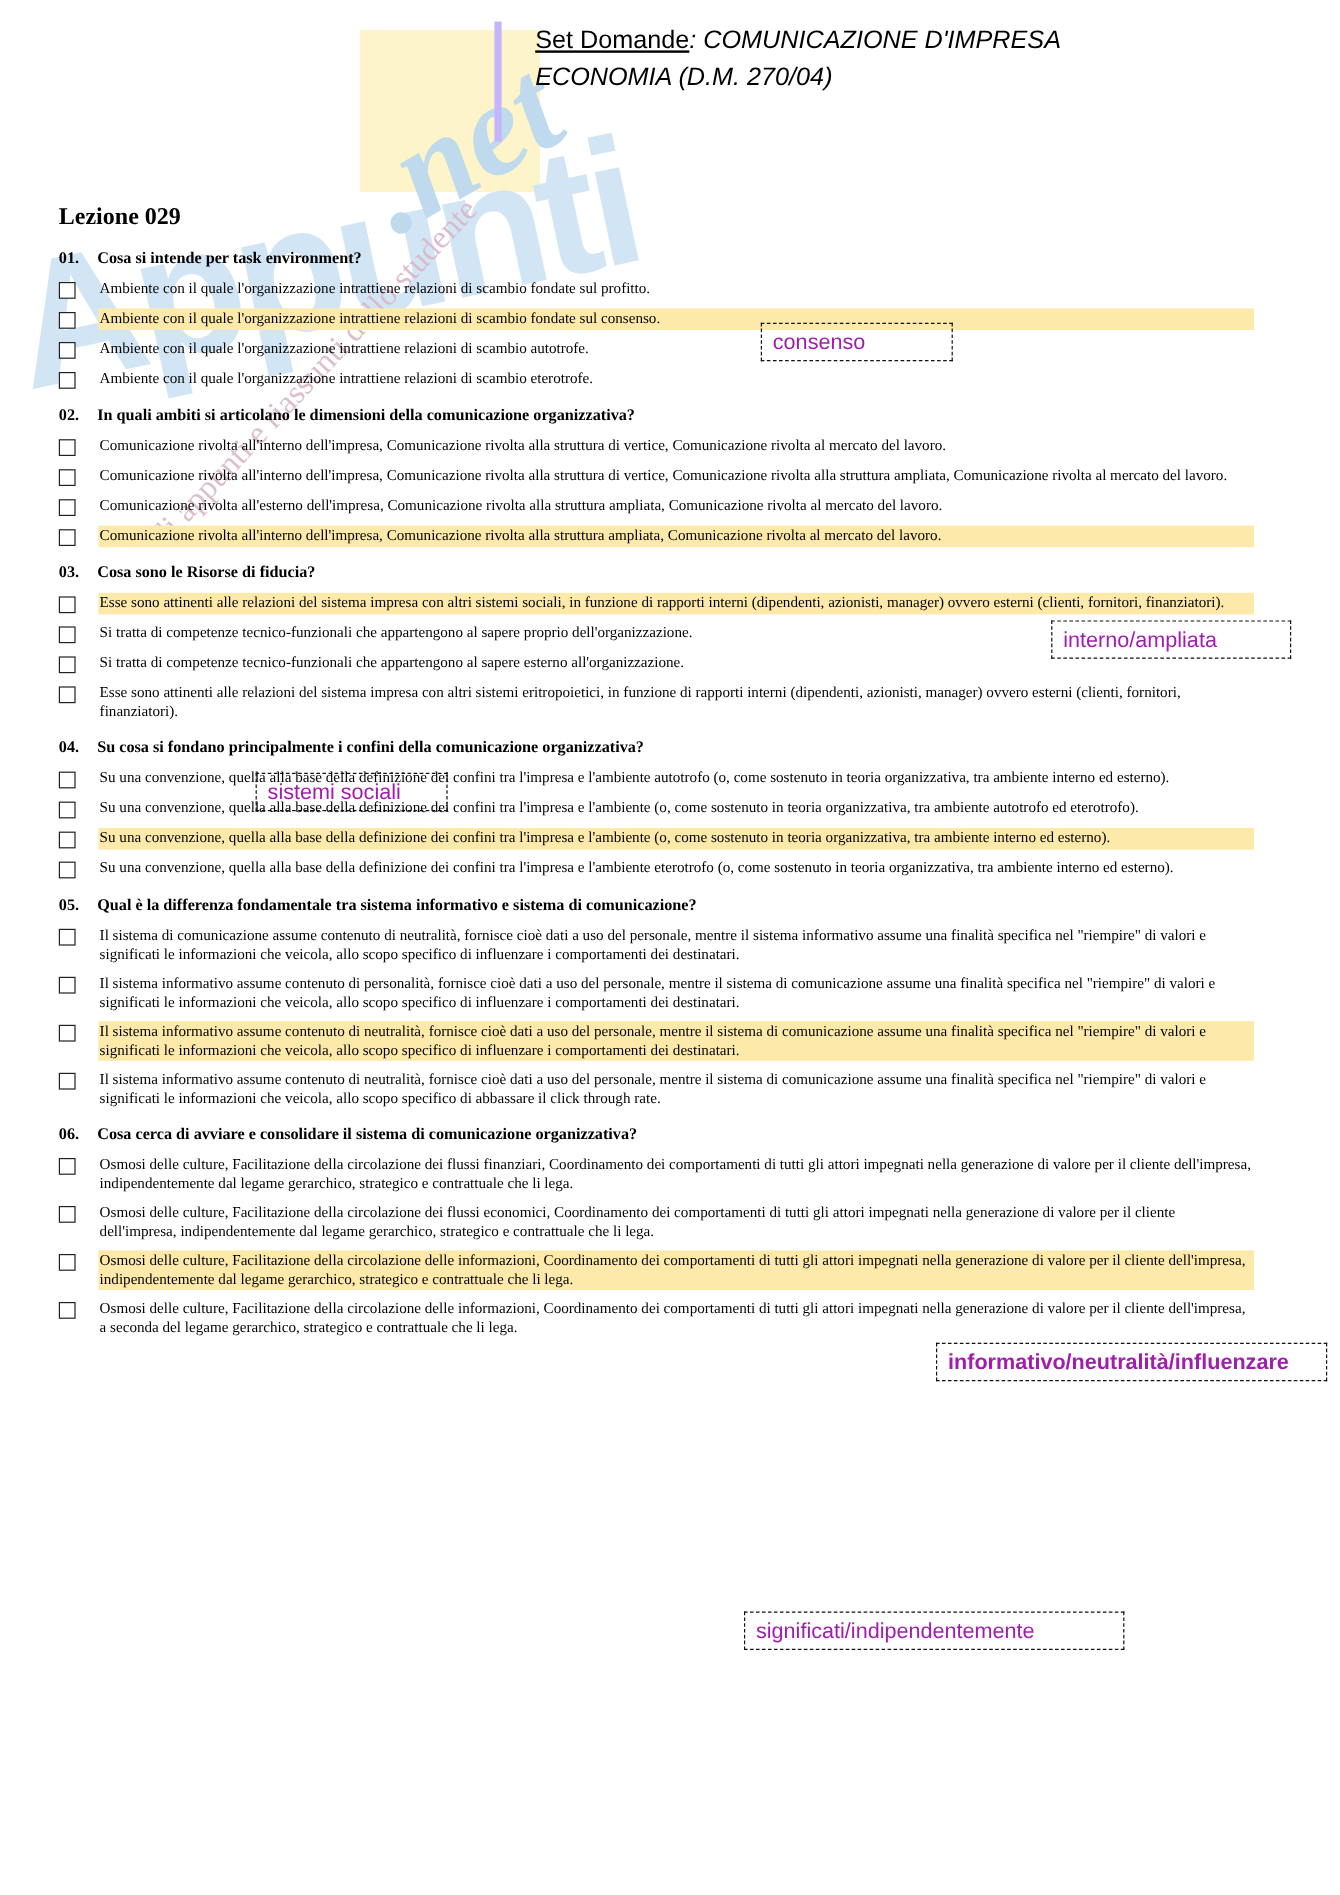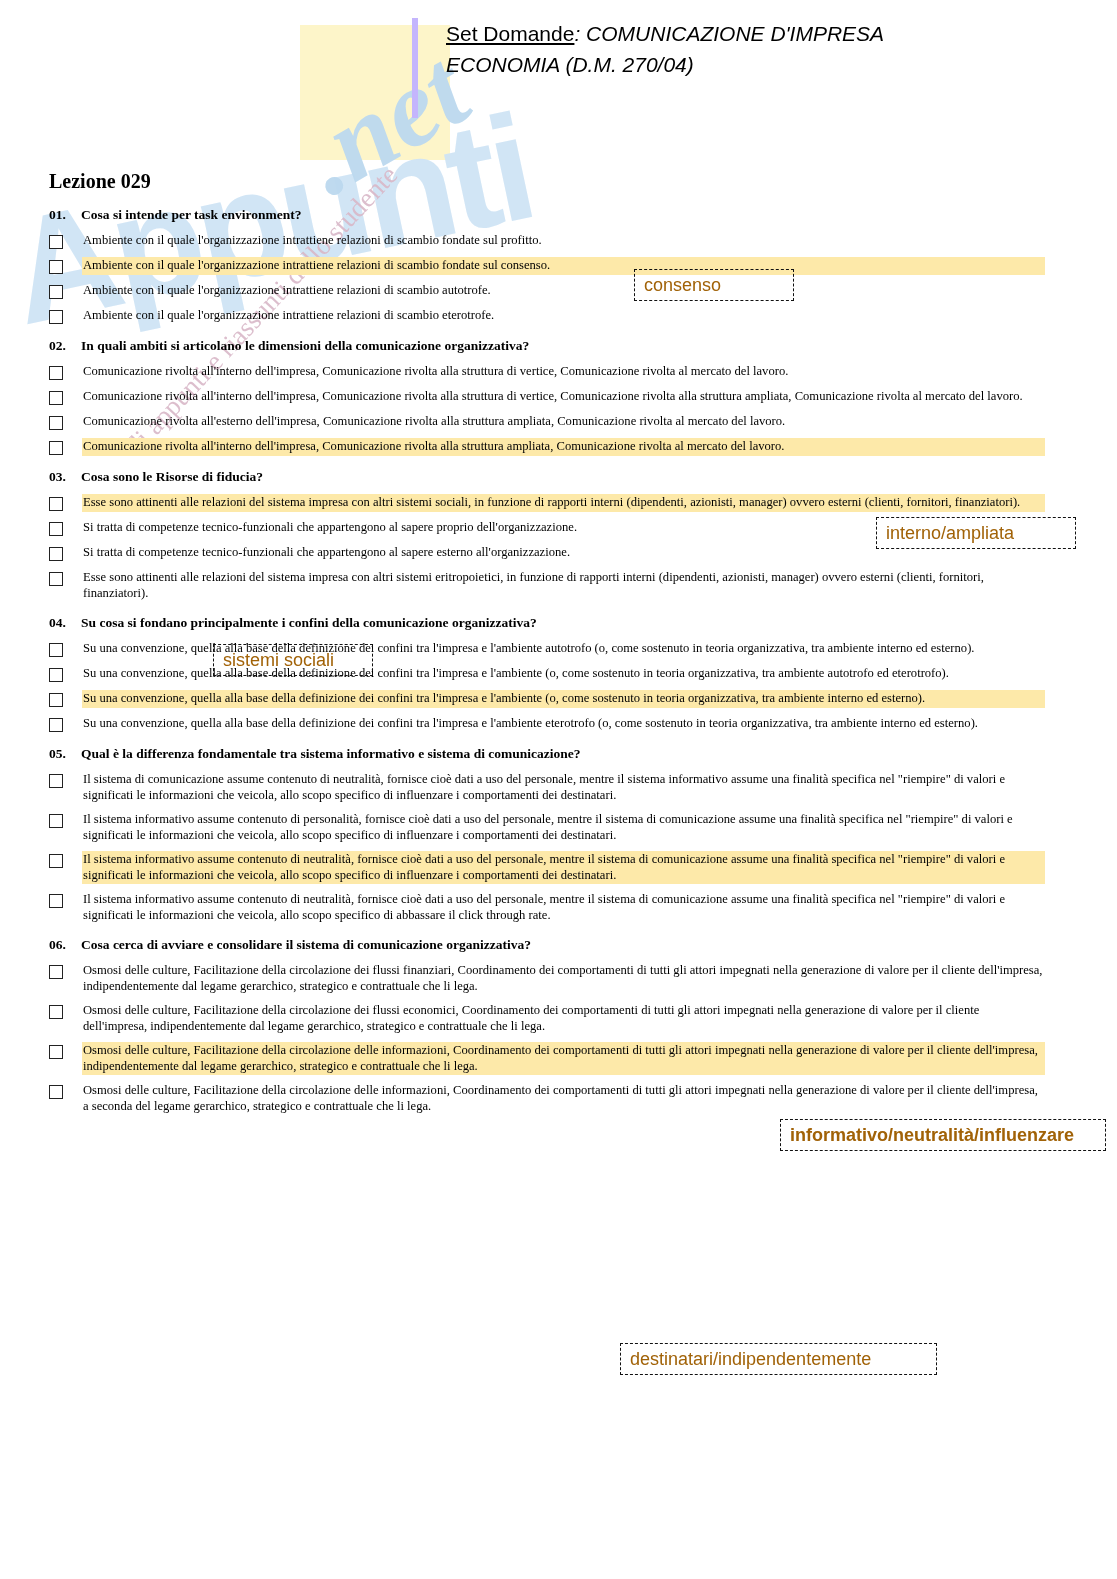--- a/index.html
+++ b/index.html
@@ -92,21 +92,21 @@
     background:#fde9a9;
     box-shadow:0 0 0 1px #fde9a9;
   }
 
   
   .note{
     position:absolute;
     border:1.6px dashed #111;
     font-family:"Liberation Sans", sans-serif;
     font-size:18px;
-    color:#a16207;
+    color:#a21caf;
     background:transparent;
     padding:4px 9px;
     white-space:nowrap;
     line-height:22px;
   }
   .note.n1{left:634px;top:269px;width:140px;}
   .note.n2{left:876px;top:517px;width:180px;}
   .note.n3{left:213px;top:644px;width:140px;}
   .note.n4{left:780px;top:1119px;width:306px;font-weight:bold;}
   .note.n5{left:620px;top:1343px;width:297px;}
@@ -263,15 +263,15 @@
             <span class="opt-text">Osmosi delle culture, Facilitazione della circolazione delle informazioni, Coordinamento dei comportamenti di tutti gli attori impegnati nella generazione di valore per il cliente dell'impresa, a seconda del legame gerarchico, strategico e contrattuale che li lega.</span>
           </div>
         </div>
       </div>
   </div>
 
   <div class="note n1">consenso</div>
   <div class="note n2">interno/ampliata</div>
   <div class="note n3">sistemi sociali</div>
   <div class="note n4">informativo/neutralità/influenzare</div>
-  <div class="note n5">destinatari/indipendentemente</div>
+  <div class="note n5">significati/indipendentemente</div>
 
 </div>
 
 </body></html>

